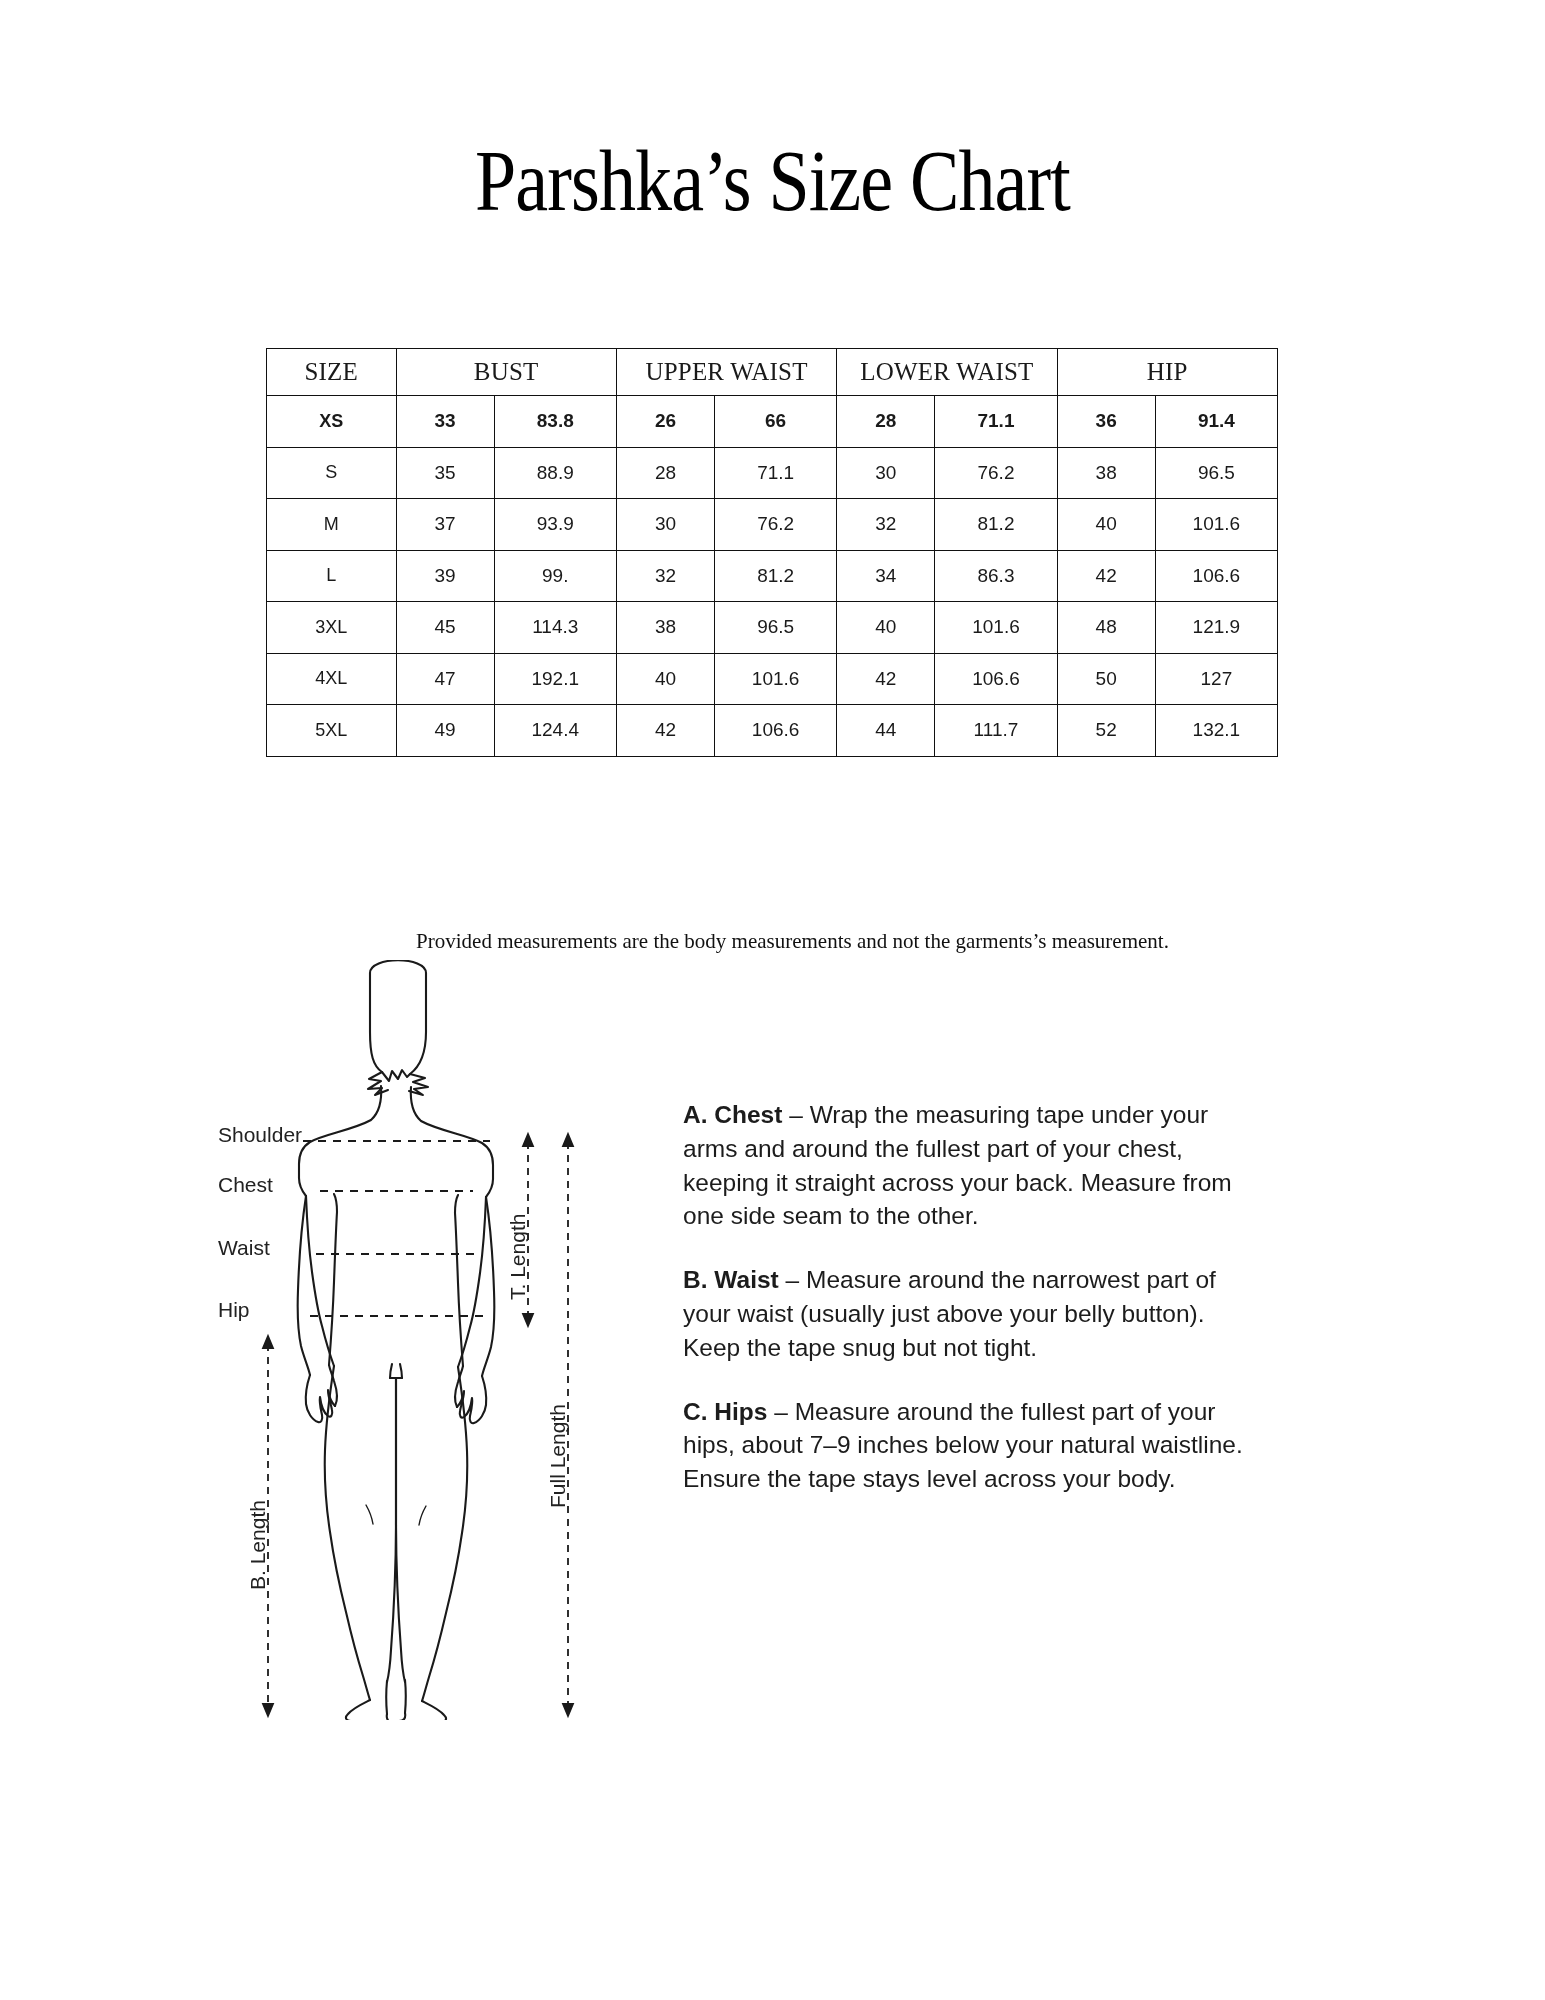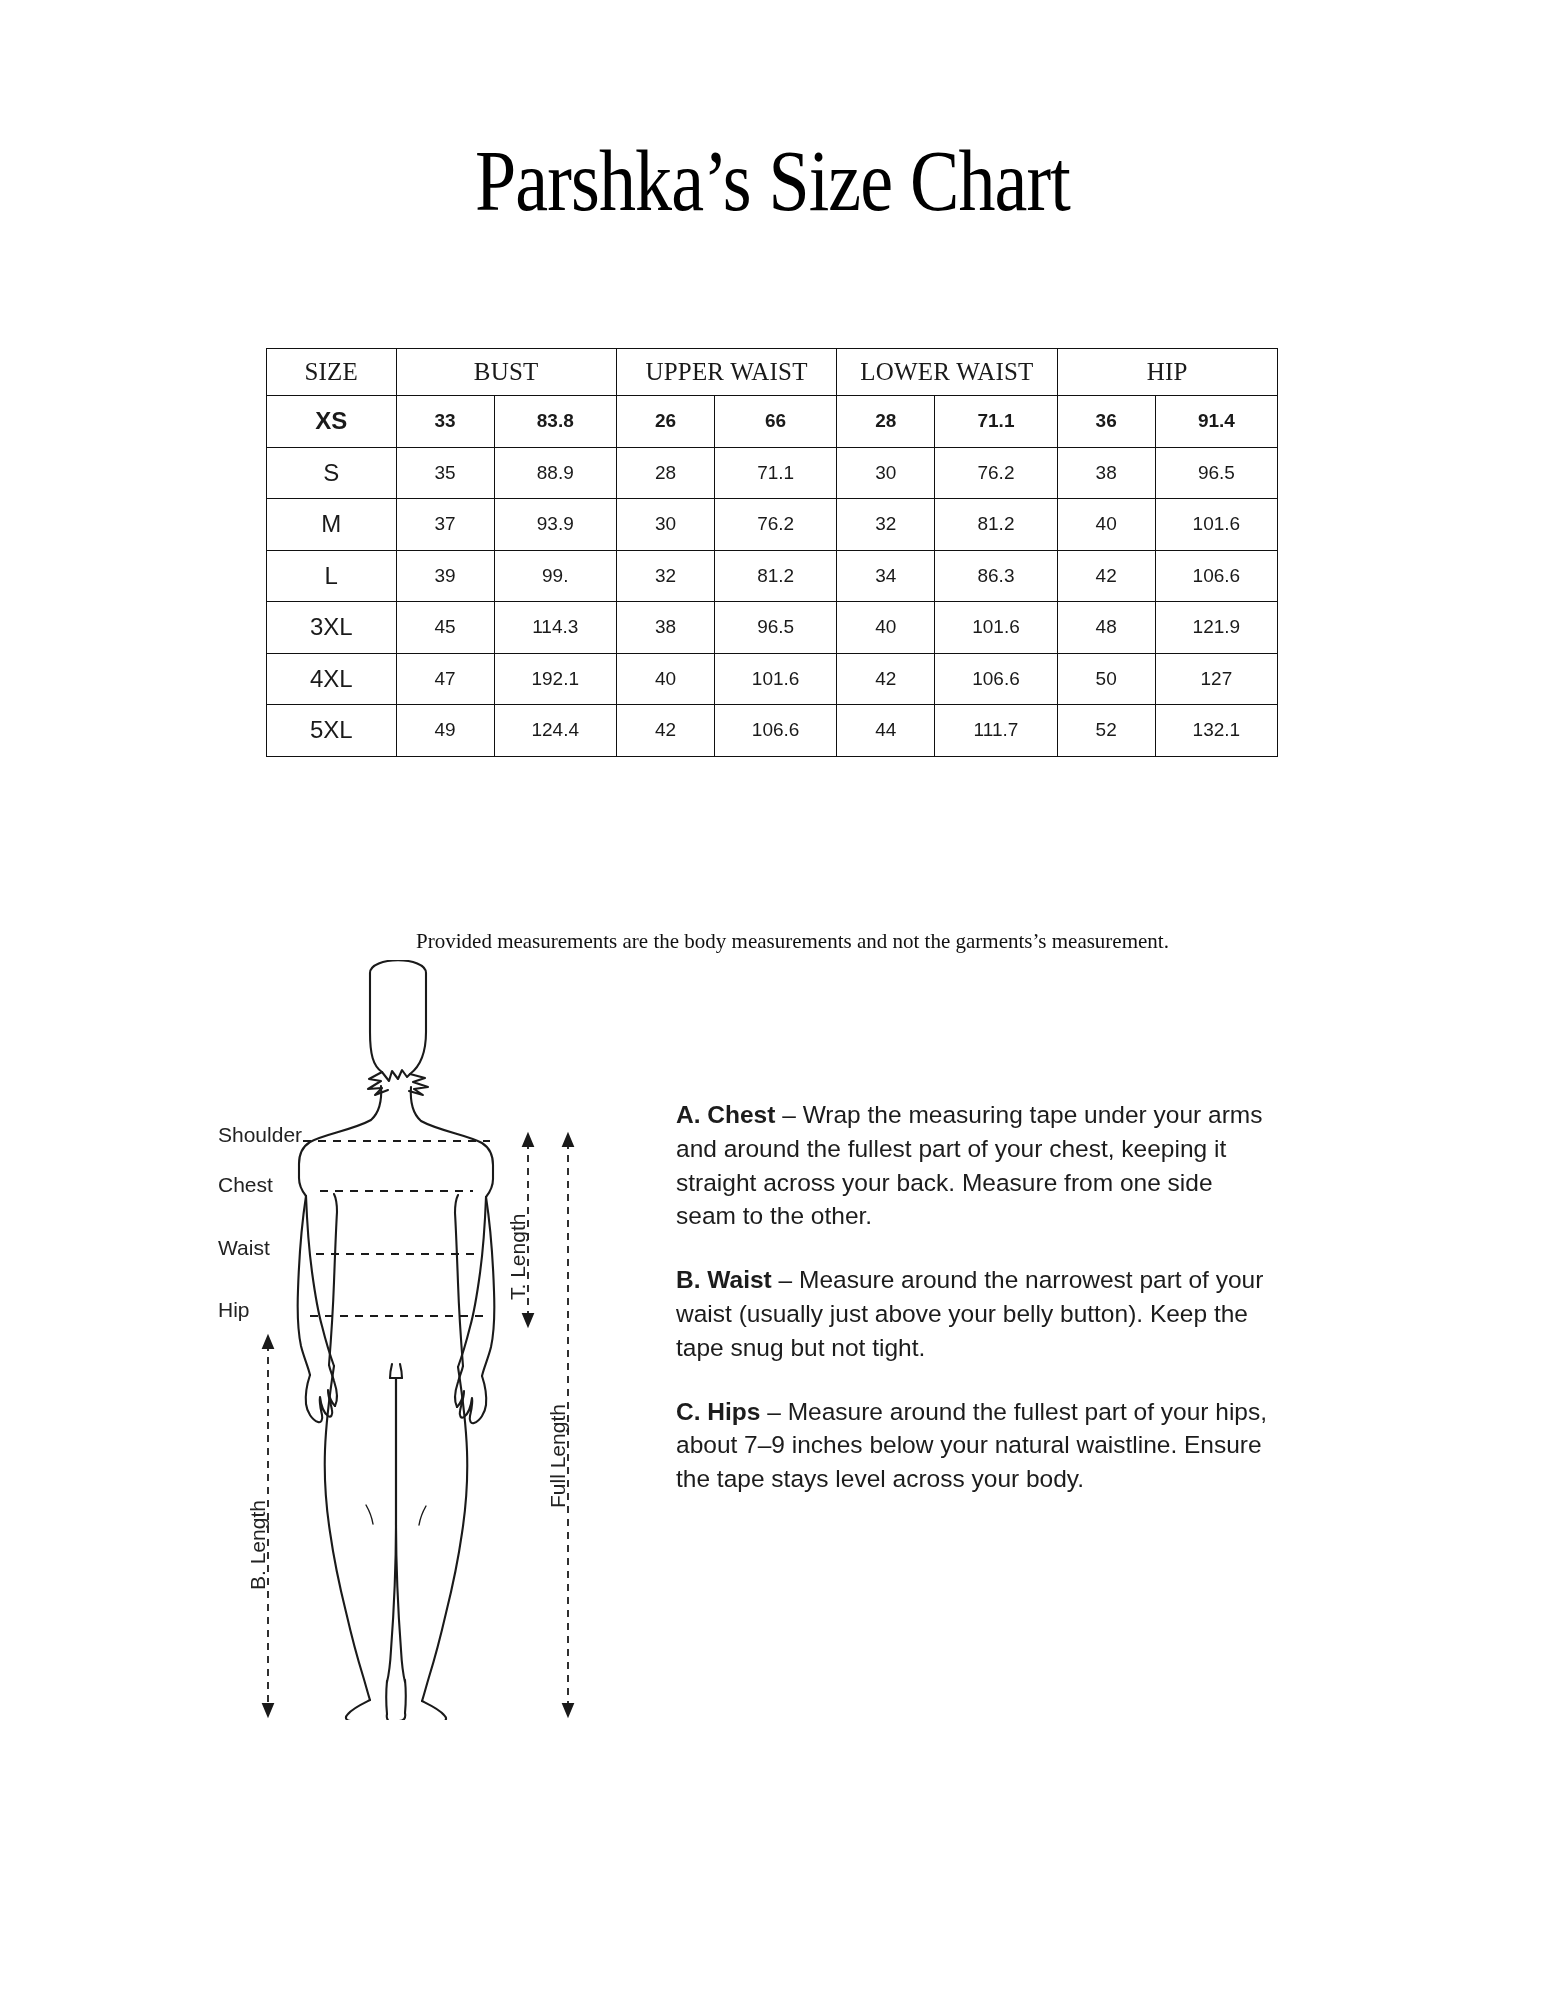--- a/index.html
+++ b/index.html
@@ -60,21 +60,21 @@
     font-size: 16px;
     font-weight: bold;
     letter-spacing: 0.6px;
   }
   tr.data-row td {
     height: 51.5px;
     font-family: "Liberation Sans", sans-serif;
     font-size: 19px;
     font-weight: 400;
   }
-  tr.data-row td.size-cell { font-size: 24px; }
+  tr.data-row td.size-cell { font-size: 18px; }
   tr.data-row.bold td { font-weight: bold; }
 
   col.c-size { width: 124px; }
   col.c-in   { width: 94px; }
   col.c-cm   { width: 117px; }
 
   
   #table-caption {
     position: absolute;
     top: 929px;
@@ -113,21 +113,21 @@
   #instructions {
     position: absolute;
     top: 1098px;
     left: 668px;
     width: 600px;
     font-family: "Liberation Sans", sans-serif;
     font-size: 24.5px;
     line-height: 1.38;
     color: #1c1c1c;
   }
-  #instructions p { margin: 0 0 30px 8px; }
+  #instructions p { margin: 0 0 30px 15px; }
   #instructions p:last-child { margin-bottom: 0; }
   #instructions .lead { font-weight: bold; }
 </style>
 </head>
 <body>
 
 <div id="page-title">Parshka’s Size Chart</div>
 
 <div id="size-table-wrap">
   <table class="size-table">

